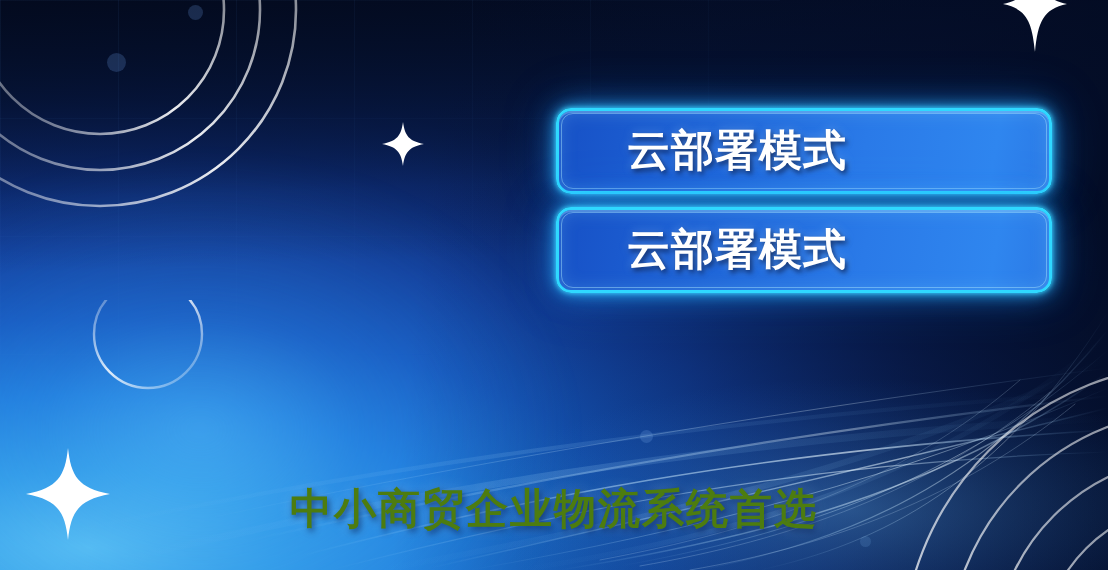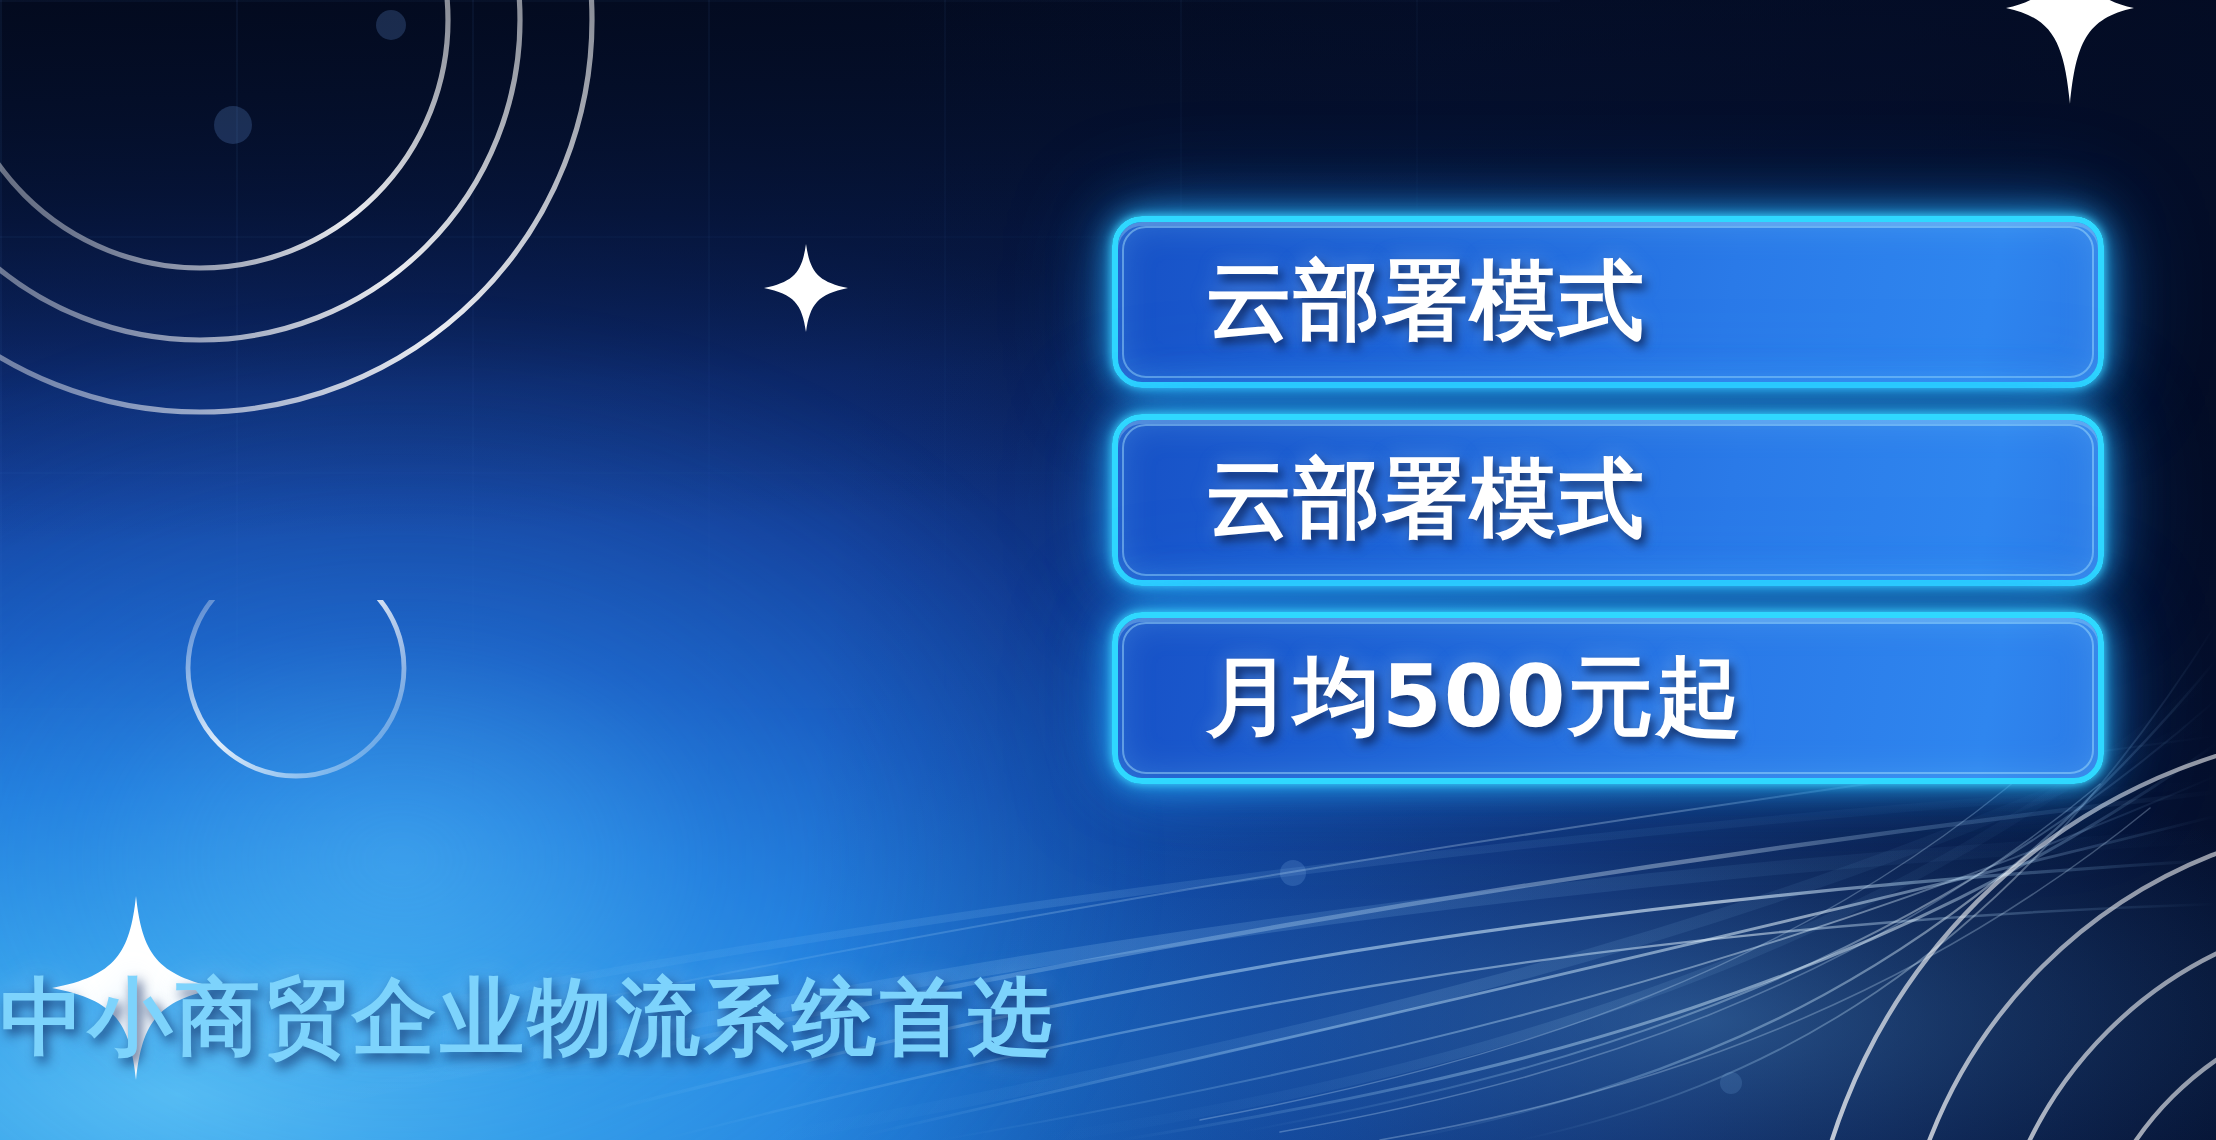--- a/index.html
+++ b/index.html
@@ -174,41 +174,42 @@
     content: "";
     position: absolute;
     inset: 2px;
     border-radius: 12px;
     border: 1px solid rgba(170,230,255,0.45);
     pointer-events: none;
   }
   .neon-btn-label {
     position: relative;
     z-index: 2;
-    margin-left: 44px;
+    margin-left: 68px;
     font-size: 43px;
     font-weight: 700;
     color: #ffffff;
     letter-spacing: 1px;
     white-space: nowrap;
     font-family: "DejaVu Sans", "Liberation Sans", sans-serif;
     text-shadow:
       2px 3px 5px rgba(3,22,70,0.75),
       0 0 10px rgba(190,230,255,0.35);
   }
 
   
   .caption {
     position: absolute;
     left: 0;
     top: 481px;
     width: 1108px;
+    text-align: center;
     font-size: 42px;
     font-weight: 700;
-    color: #7dd3fc;
+    color: #4d7c0f;
     letter-spacing: 2px;
     white-space: nowrap;
     font-family: "DejaVu Sans", "Liberation Sans", sans-serif;
     text-shadow:
       2px 3px 6px rgba(5,30,85,0.70),
       0 0 14px rgba(160,215,255,0.40);
   }
 </style>
 </head>
 <body>
@@ -339,20 +340,17 @@
   </div>
 
 
   <div class="btn-col">
     <div class="neon-btn">
       <span class="neon-btn-label">云部署模式</span>
     </div>
     <div class="neon-btn">
       <span class="neon-btn-label">云部署模式</span>
     </div>
-    <div class="neon-btn">
-      <span class="neon-btn-label">月均500元起</span>
-    </div>
   </div>
 
   <div class="caption">中小商贸企业物流系统首选</div>
 
 </div>
 
 </body></html>

